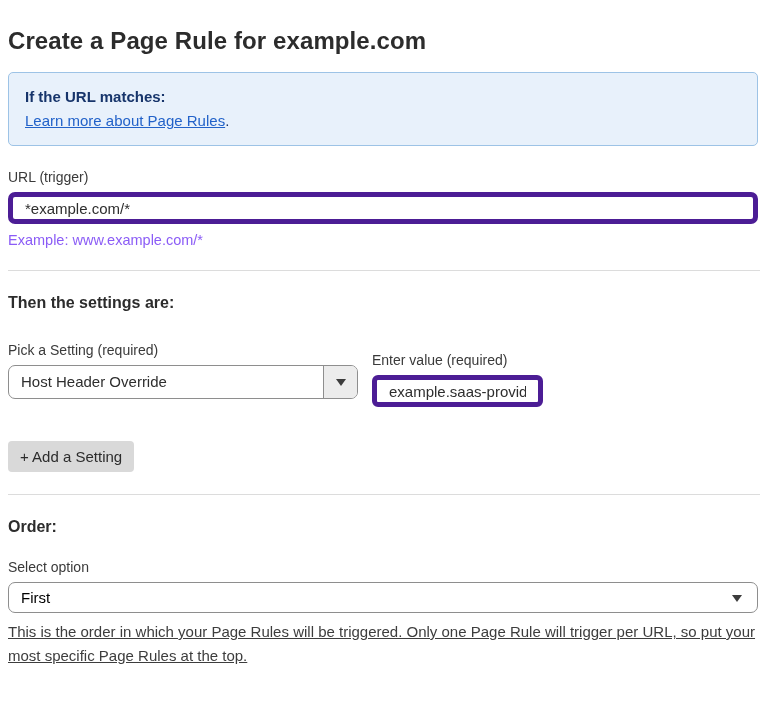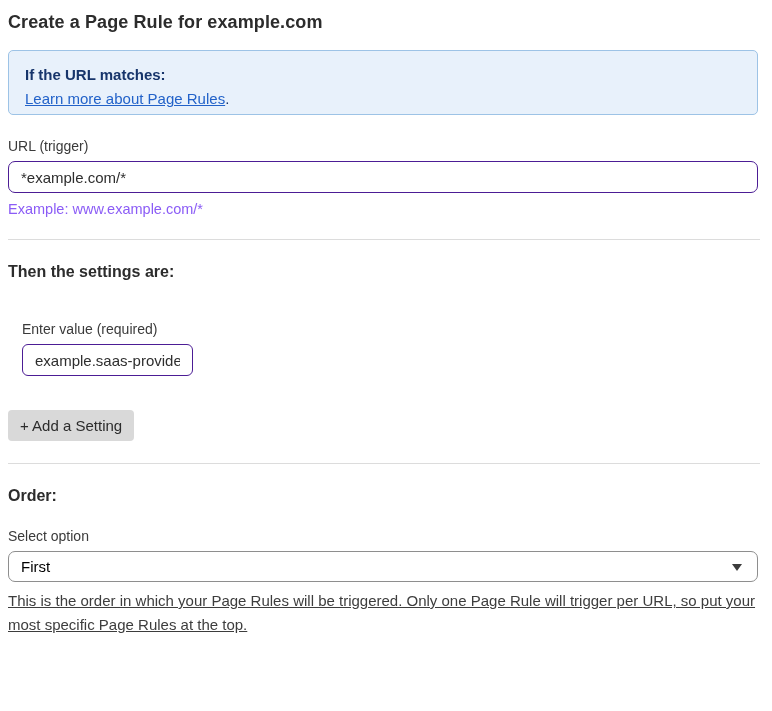--- a/index.html
+++ b/index.html
@@ -4,32 +4,32 @@
 <style>
   * { box-sizing: border-box; margin: 0; padding: 0; }
   html,body { width: 772px; height: 711px; }
   body {
     background: #ffffff;
     font-family: "Liberation Sans", "DejaVu Sans", sans-serif;
     color: #303030;
     padding: 10px 10px 0 8px;
   }
   .page-title {
-    font-size: 18px;
+    font-size: 24px;
     font-weight: 700;
     color: #2c2c2c;
     letter-spacing: 0.1px;
-    margin-top: 2px;
+    margin-top: 17px;
   }
   .info-box {
     margin-top: 17px;
     background: #e8f1fb;
     border: 1px solid #9dc3e6;
     border-radius: 5px;
-    padding: 12px 16px 3px 16px;
+    padding: 12px 16px 12px 16px;
     color: #17356b;
     font-size: 15px;
     line-height: 24px;
     width: 750px;
   }
   .info-box .info-heading { font-weight: 700; }
   .info-box a {
     color: #2262c9;
     text-decoration: underline;
     cursor: pointer;
@@ -38,21 +38,21 @@
   .field-label {
     font-size: 14px;
     color: #3a3a3a;
     margin-top: 23px;
     margin-bottom: 7px;
   }
   .text-input {
     display: block;
     width: 750px;
     height: 32px;
-    border: 1px solid #4c1d95;
+    border: 5px solid #4c1d95;
     border-radius: 7px;
     padding: 4px 12px;
     font-size: 15px;
     color: #2e2e2e;
     font-family: "Liberation Sans", "DejaVu Sans", sans-serif;
     background: #fff;
     outline: none;
   }
   .helper-text {
     font-size: 14.5px;
@@ -167,20 +167,29 @@
 
 <div class="field-label">URL (trigger)</div>
 <input class="text-input" type="text" value="*example.com/*" style="">
 <div class="helper-text">Example: www.example.com/*</div>
 
 <hr class="divider">
 
 <h2 class="section-heading">Then the settings are:</h2>
 
 <div class="setting-row">
+  <div class="setting-col">
+    <div class="field-label">Pick a Setting (required)</div>
+    <div class="select-combo">
+      <span class="select-text">Host Header Override</span>
+      <span class="caret-box">
+        <span class="triangle-down"></span>
+      </span>
+    </div>
+  </div>
   <div class="value-col">
     <div class="field-label">Enter value (required)</div>
     <input class="text-input value-input" type="text" value="example.saas-provider.c" style="">
   </div>
 </div>
 
 <button class="btn add-setting-btn">+ Add a Setting</button>
 
 <hr class="divider">
 

